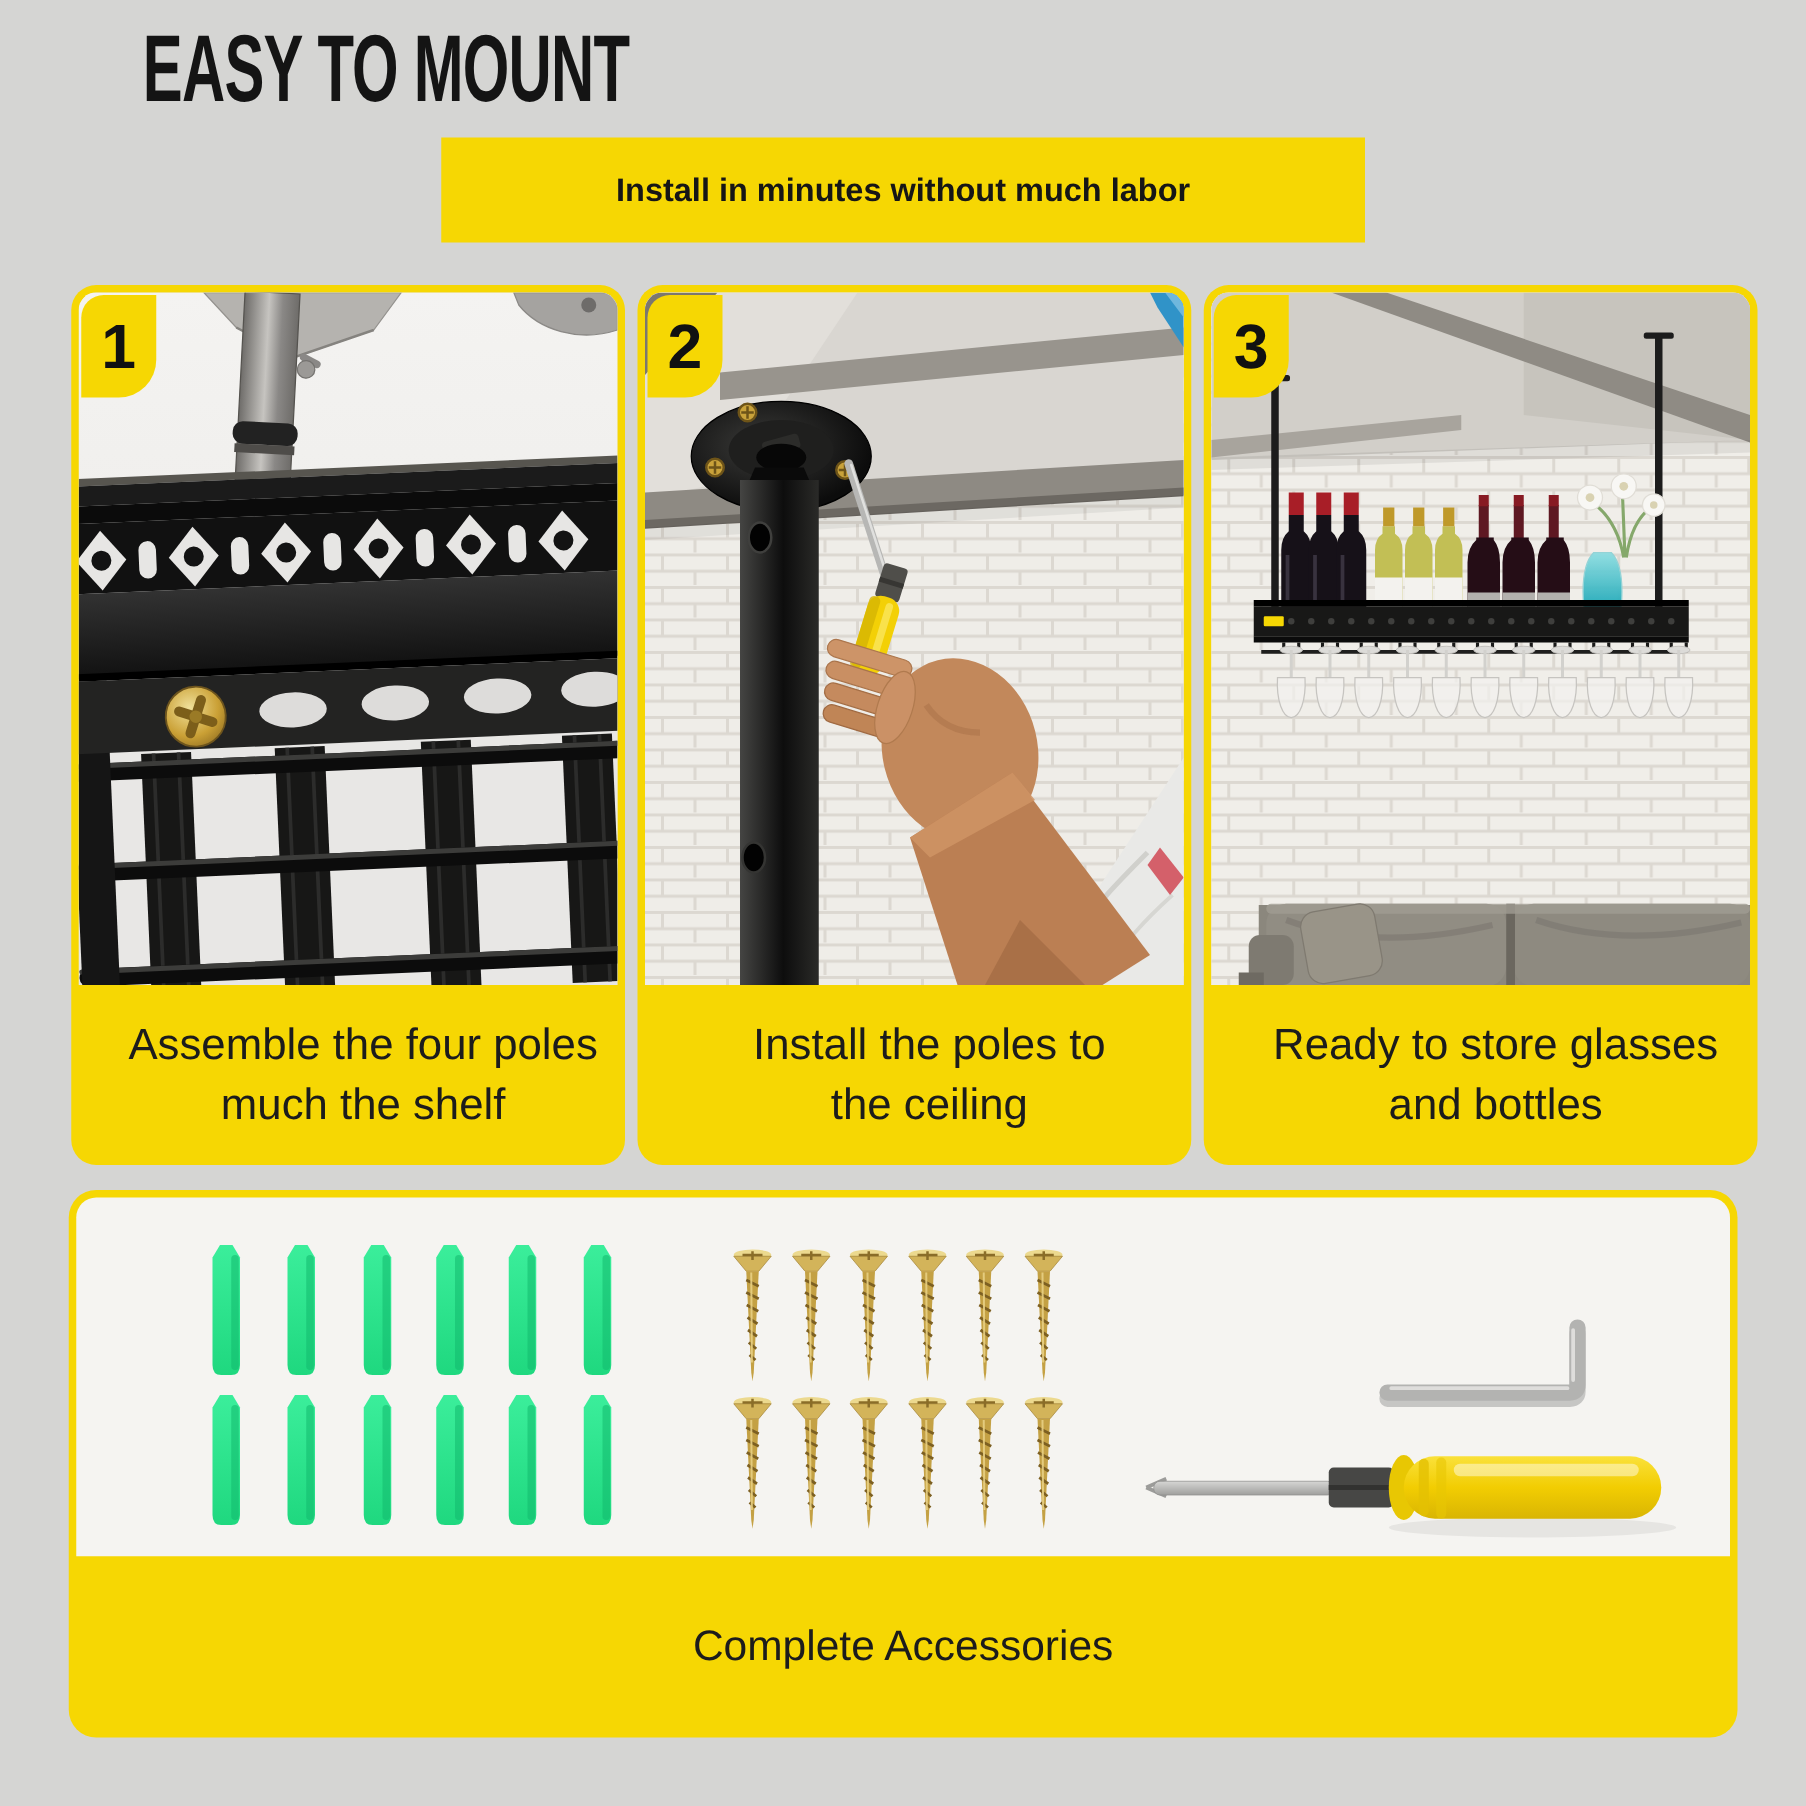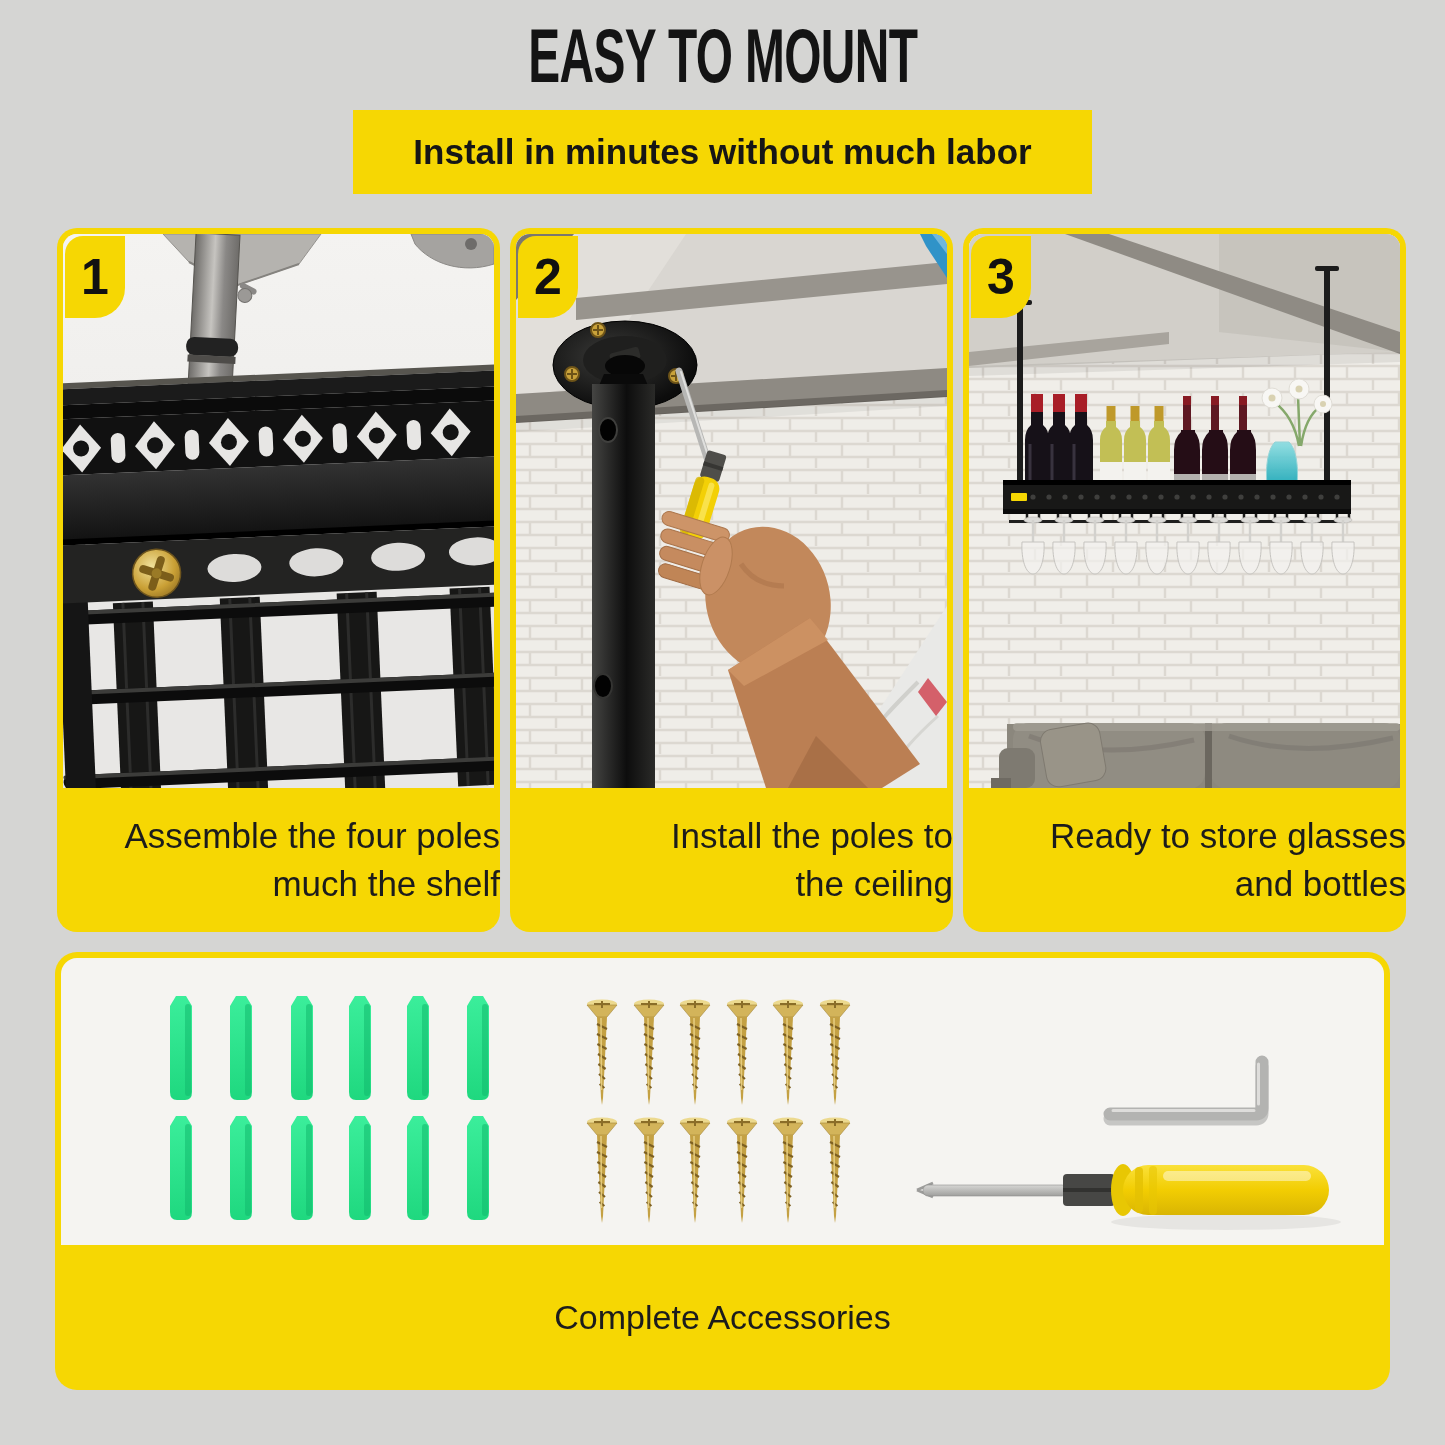--- a/index.html
+++ b/index.html
@@ -1,37 +1,37 @@
 <!DOCTYPE html>
 <html><head>
 <meta charset="utf-8">
 <style>
   html,body{margin:0;padding:0;background:#d5d5d3;}
   .canvas{position:relative;width:1445px;height:1445px;background:#d5d5d3;overflow:hidden;
           font-family:"Liberation Sans",sans-serif;}
 
   
-  .title{position:absolute;top:18px;left:0;width:100%;text-align:center;
+  .title{position:absolute;top:18px;left:0;width:100%;
          font-size:76px;line-height:76px;font-weight:bold;color:#141414;white-space:nowrap;}
   .title span{display:inline-block;transform:scaleX(.63);transform-origin:center;letter-spacing:-1px;}
   .banner{position:absolute;left:353px;top:110px;width:739px;height:84px;background:#f6d703;
           display:flex;align-items:center;justify-content:center;}
-  .banner span{font-size:35px;font-weight:bold;color:#161616;}
+  .banner span{font-size:26px;font-weight:bold;color:#161616;}
 
   
   .panel{position:absolute;top:228px;width:443px;height:704px;background:#f6d703;border-radius:20px;}
   .panel.p1{left:57px;} .panel.p2{left:510px;} .panel.p3{left:963px;}
   .photo{position:absolute;left:6px;top:6px;width:431px;height:554px;
          border-radius:14px 14px 0 0;overflow:hidden;background:#eceae6;}
   .photo svg{display:block;}
   .badge{position:absolute;left:2px;top:2px;width:60px;height:82px;background:#f6d703;z-index:3;
          border-radius:18px 0 30px 0;display:flex;align-items:center;justify-content:center;}
   .badge span{font-size:50px;font-weight:bold;color:#111;}
-  .caption{position:absolute;left:0;top:560px;width:100%;height:144px;
-           display:flex;flex-direction:column;align-items:flex-end;justify-content:center;
+  .caption{position:absolute;left:12px;top:560px;width:100%;height:144px;
+           display:flex;flex-direction:column;align-items:center;justify-content:center;
            text-align:center;color:#1c1c1c;font-size:35px;line-height:48px;}
 
   
   .accbox{position:absolute;left:55px;top:952px;width:1335px;height:438px;background:#f6d703;border-radius:22px;}
   .acc-white{position:absolute;left:6px;top:6px;width:1323px;height:287px;background:#f5f4f1;
              border-radius:16px 16px 0 0;overflow:hidden;}
   .acc-caption{position:absolute;left:0;top:293px;width:100%;height:145px;
                display:flex;align-items:center;justify-content:center;color:#1c1c1c;font-size:34px;}
 </style>
 </head>

